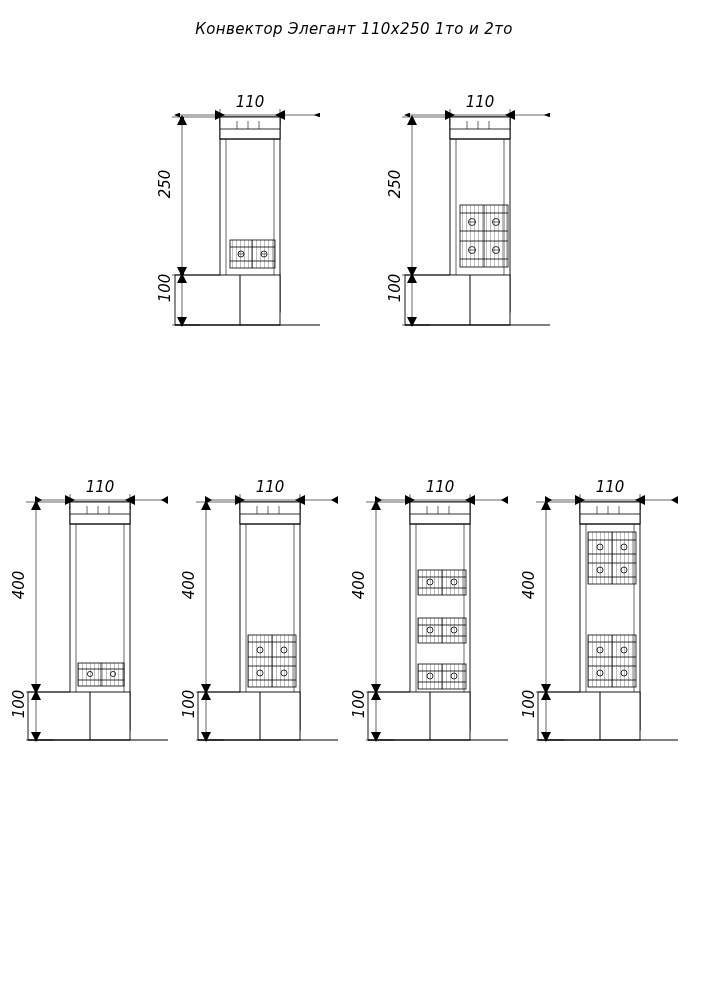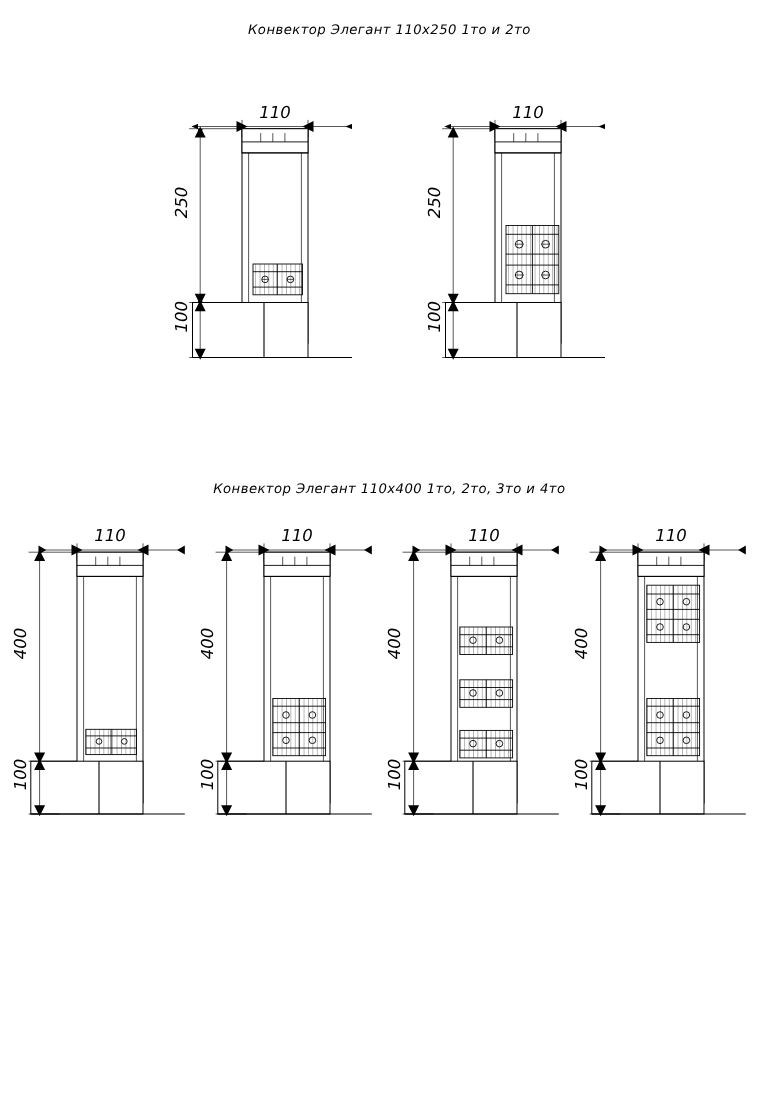--- a/index.html
+++ b/index.html
@@ -20,21 +20,21 @@
     left: 0; top: 0;
     width: 708px;
     height: 1000px;
   }
   .title {
     position: absolute;
     width: 100%;
     text-align: center;
     font-style: italic;
     font-family: "DejaVu Sans", sans-serif;
-    font-size: 12px;
+    font-size: 15px;
     letter-spacing: 0.4px;
     white-space: nowrap;
   }
   #title-1 { top: 20px; left: 0; }
   #title-2 { top: 437px; left: 0; }
 
   .fig {
     position: absolute;
   }
   svg { display: block; overflow: visible; }
@@ -199,21 +199,20 @@
       <g>
         <line class="thin" x1="62" y1="190" x2="62" y2="240"></line>
         <path d="M57,198 L62,188 L67,198 Z" fill="#000"></path>
         <path d="M57,232 L62,242 L67,232 Z" fill="#000"></path>
         <text class="dimtxt-v" x="62" y="215" text-anchor="middle" transform="rotate(-90 50 215)">100</text>
         <line class="thin" x1="52" y1="240" x2="80" y2="240"></line>
       </g>
     </svg>
   </div>
 
-  <div class="title" id="title-2">Конвектор Элегант 110х400 1то, 2то, 3то и 4то</div>
 
   <div class="fig" style="left:10px; top:470px;">
     <svg width="180" height="310" viewBox="0 0 180 310">
       <g>
         <line class="thin" x1="60" y1="30" x2="120" y2="30"></line>
         <path d="M55,25 L65,30 L55,35 Z" fill="#000"></path>
         <path d="M125,25 L115,30 L125,35 Z" fill="#000"></path>
         <line class="thin" x1="60" y1="30" x2="25" y2="30"></line>
         <line class="thin" x1="120" y1="30" x2="158" y2="30"></line>
         <path d="M25,26 L32,30 L25,34 Z" fill="#000"></path>

